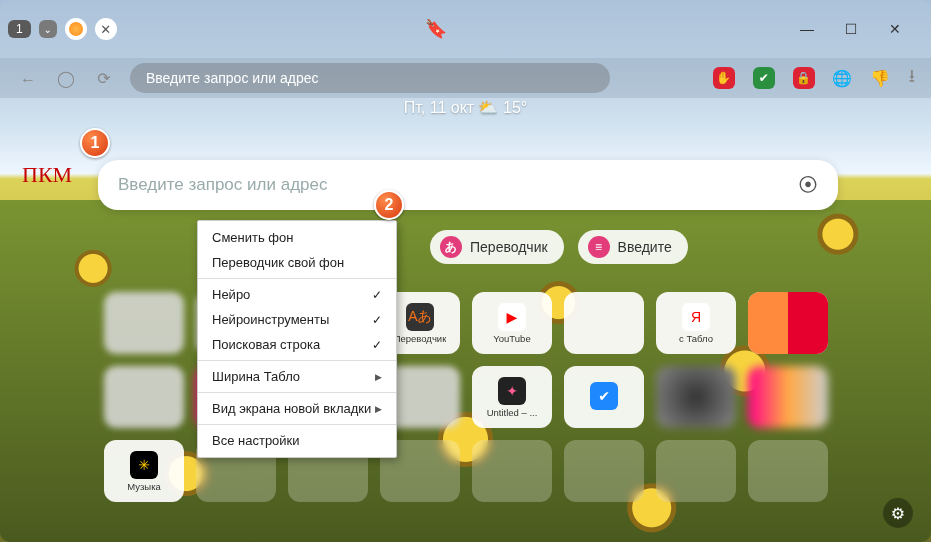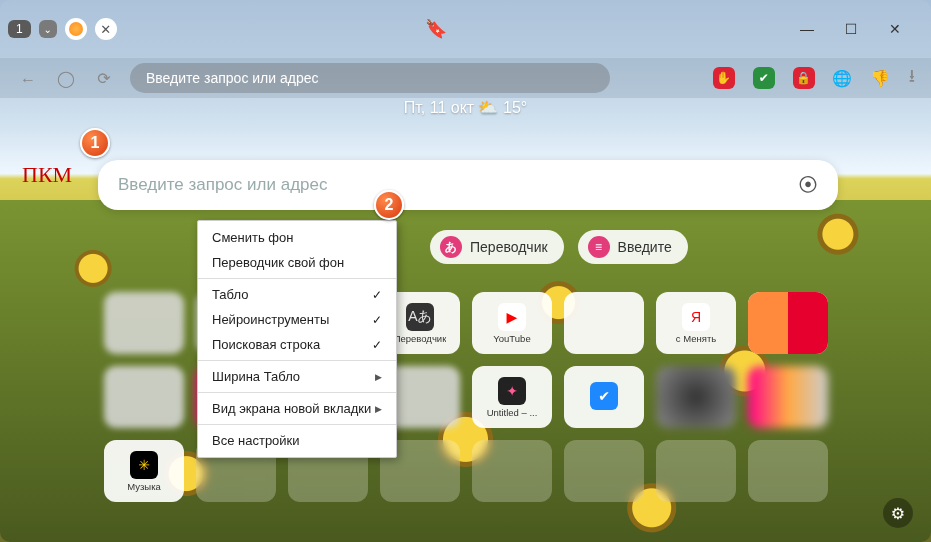--- a/index.html
+++ b/index.html
@@ -202,36 +202,36 @@
     <span class="qico" style="background:#e23d7a">≡</span>
     <span>Введите</span>
   </div>
 </div>
 
 <div class="tiles" id="tiles">
     <div class="tile blurred"></div>
     <div class="tile blurred"></div>
     <div class="tile blurred"></div>
     <div class="tile">
-      <div class="tico" style="background: rgb(51, 51, 51); color: #e5e5e5;">Aあ</div>
+      <div class="tico" style="background: rgb(51, 51, 51); color: #f97316;">Aあ</div>
       <div class="tlabel">Переводчик</div>
     </div>
     <div class="tile">
       <div class="tico" style="background: rgb(255, 255, 255); color: rgb(255, 0, 0);">▶</div>
       <div class="tlabel">YouTube</div>
     </div>
     <div class="tile" style="display: grid; grid-template-columns: 1fr 1fr; grid-template-rows: 1fr 1fr; padding: 6px; gap: 4px;">
       <div style="background: rgb(255, 204, 0); border-radius: 4px;"></div>
       <div style="background: rgb(255, 92, 0); border-radius: 4px;"></div>
       <div style="background: rgb(0, 0, 0); border-radius: 4px;"></div>
       <div style="background: rgb(255, 204, 0); border-radius: 4px;"></div>
     </div>
     <div class="tile">
       <div class="tico" style="background: rgb(255, 255, 255); color: rgb(255, 0, 0);">Я</div>
-      <div class="tlabel">с Менять</div>
+      <div class="tlabel">с Табло</div>
     </div>
     <div class="tile split">
       <div style="background: rgb(255, 138, 61);"></div>
       <div style="background: rgb(230, 0, 45);"></div>
     </div>
     <div class="tile blurred"></div>
     <div class="tile" style="background: linear-gradient(90deg, rgb(255, 0, 136), rgb(255, 170, 68), rgb(204, 204, 204)); filter: blur(4px);"></div>
     <div class="tile blurred"></div>
     <div class="tile blurred"></div>
     <div class="tile">
@@ -258,21 +258,21 @@
 
 <div class="ctx" id="ctx">
     <div class="mi">
       <span>Сменить фон</span>
     </div>
     <div class="mi">
       <span>Переводчик свой фон</span>
     </div>
     <div class="sep"></div>
     <div class="mi chk">
-      <span>Табло</span>
+      <span>Нейро</span>
     </div>
     <div class="mi chk">
       <span>Нейроинструменты</span>
     </div>
     <div class="mi chk">
       <span>Поисковая строка</span>
     </div>
     <div class="sep"></div>
     <div class="mi sub">
       <span>Ширина Табло</span>

